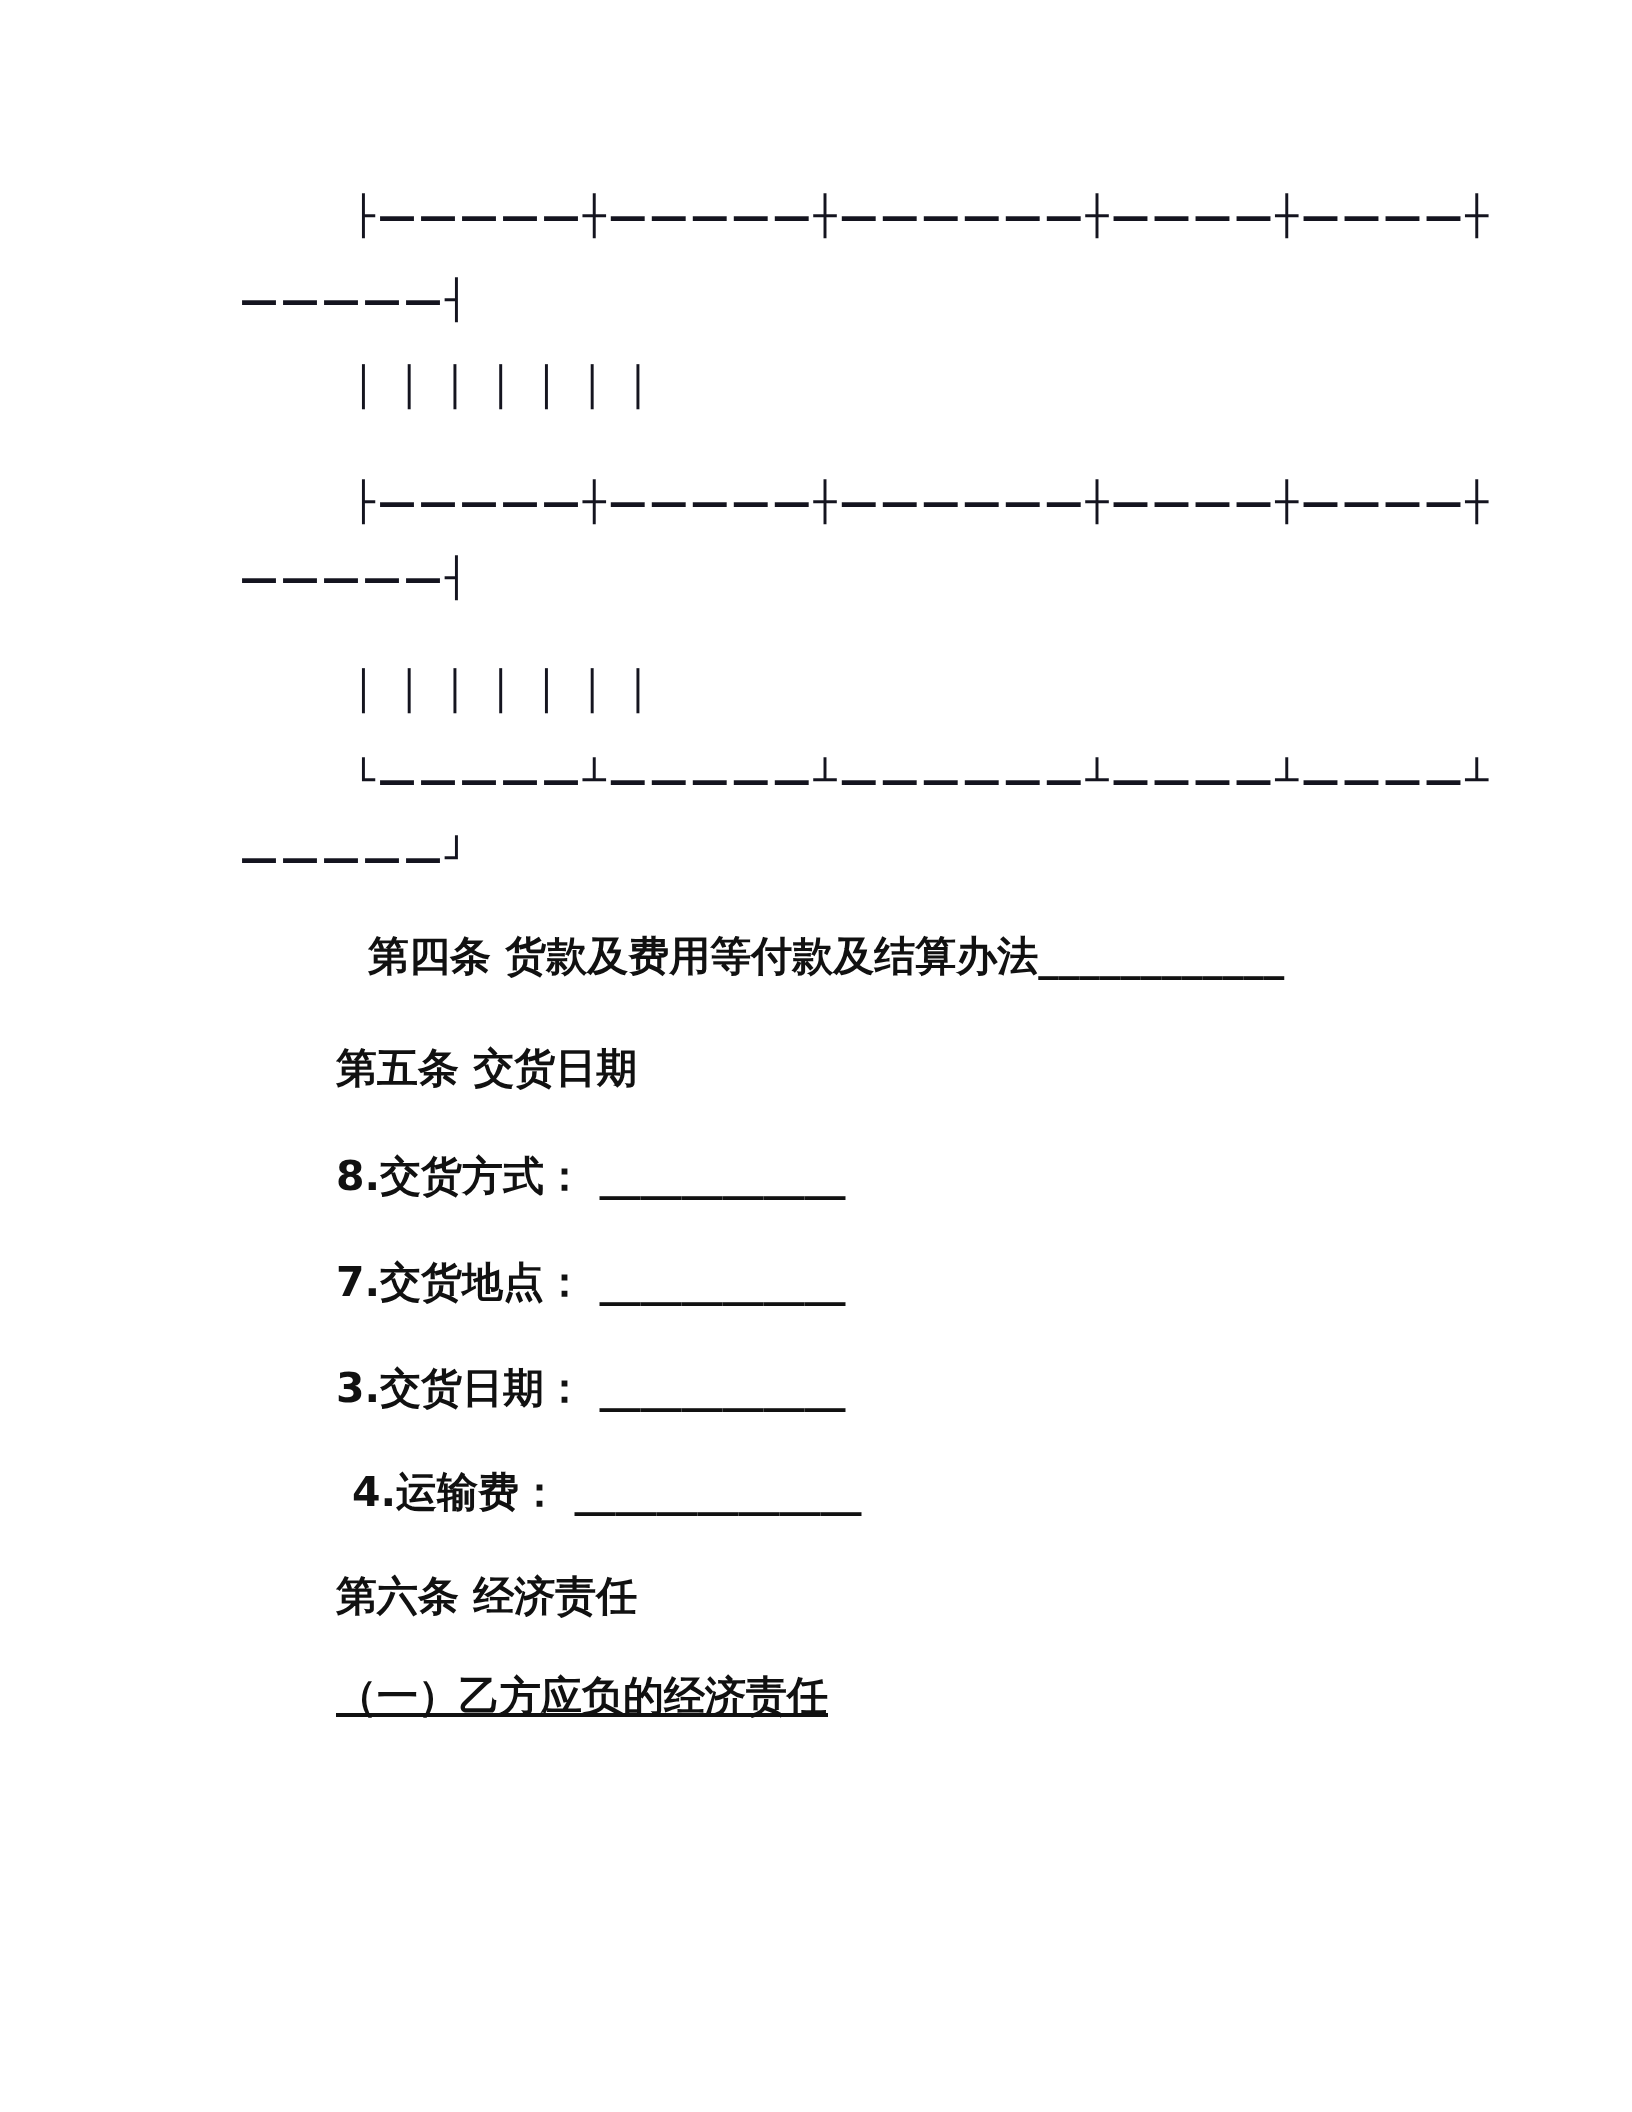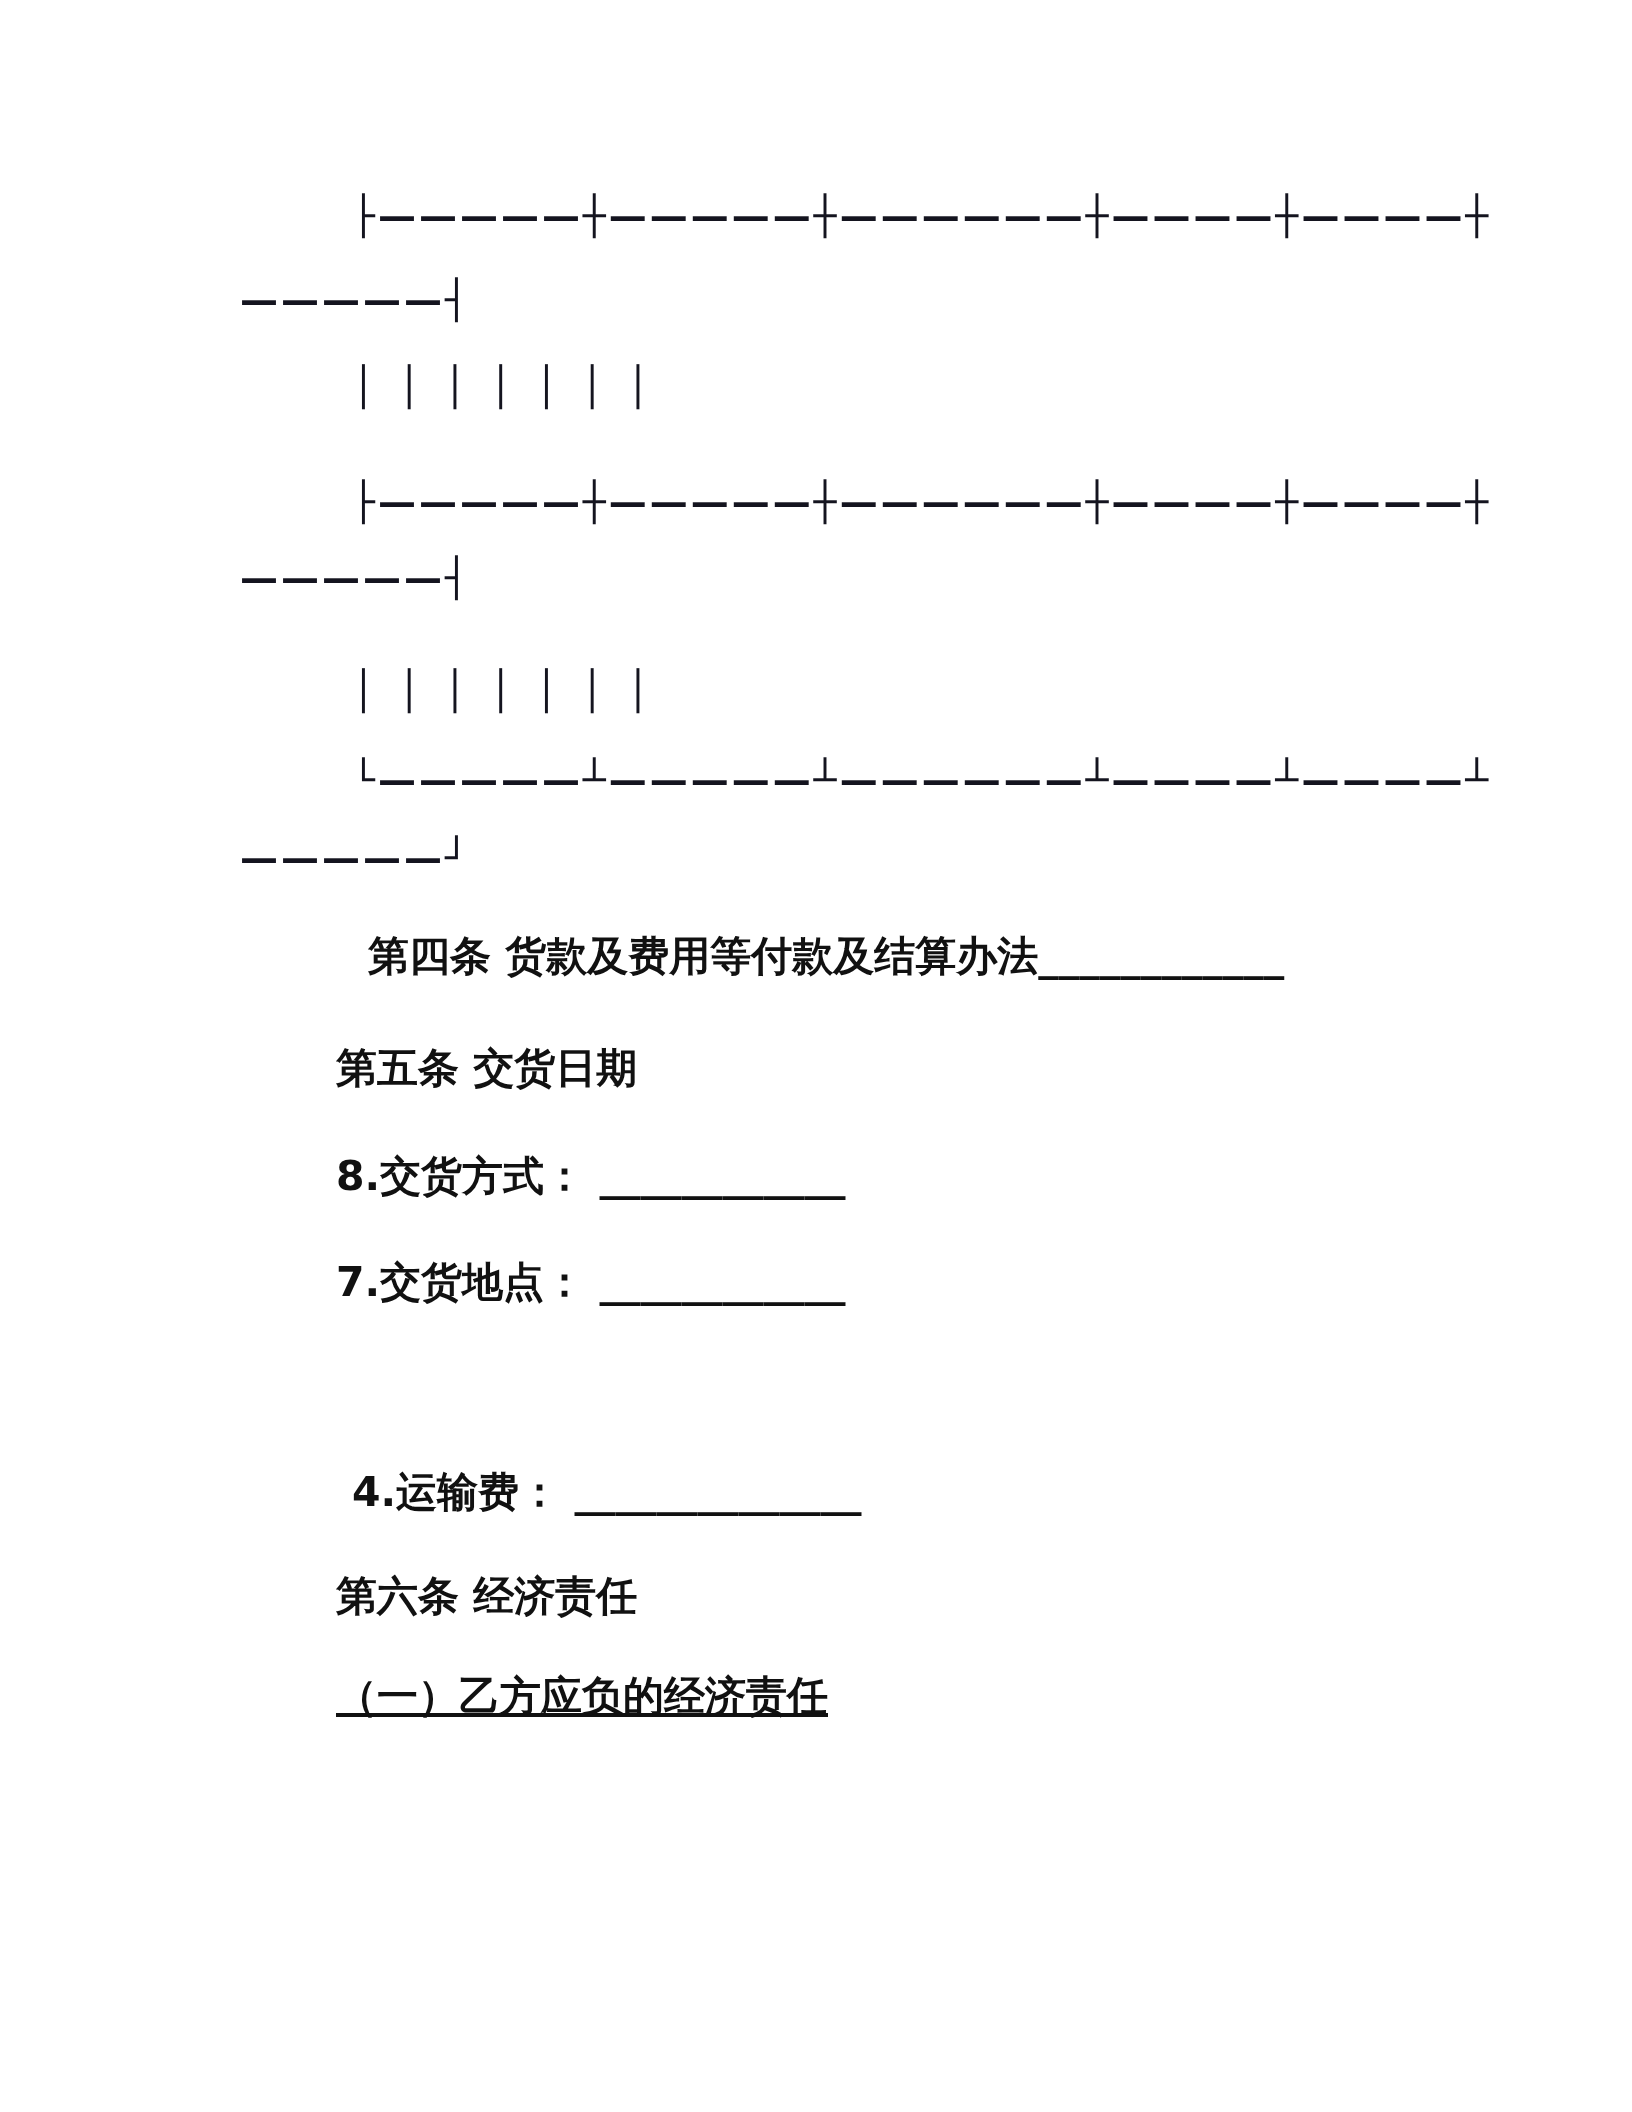--- a/index.html
+++ b/index.html
@@ -68,20 +68,21 @@
   <div class="line art-border" style="left:240px; top:834px;">—————┘</div>
 
   <div class="line cn-text" style="left:336px; top:928px;margin-left:32px;">第四条 货款及费用等付款及结算办法____________</div>
 
   <div class="line cn-text" style="left:336px; top:1040px;">第五条 交货日期</div>
 
   <div class="line cn-text" style="left:336px; top:1148px;">8.交货方式： ____________</div>
 
   <div class="line cn-text" style="left:336px; top:1254px;">7.交货地点： ____________</div>
 
+  <div class="line cn-text" style="left:336px; top:1360px;">3.交货日期： ____________</div>
 
   <div class="line cn-text" style="left:336px; top:1464px;margin-left:16px;">4.运输费： ______________</div>
 
   <div class="line cn-text" style="left:336px; top:1568px;">第六条 经济责任</div>
 
   <div class="line cn-text" style="left:336px; top:1668px;text-decoration:underline;">（一）乙方应负的经济责任</div>
 
 </div>
 
 </body></html>

